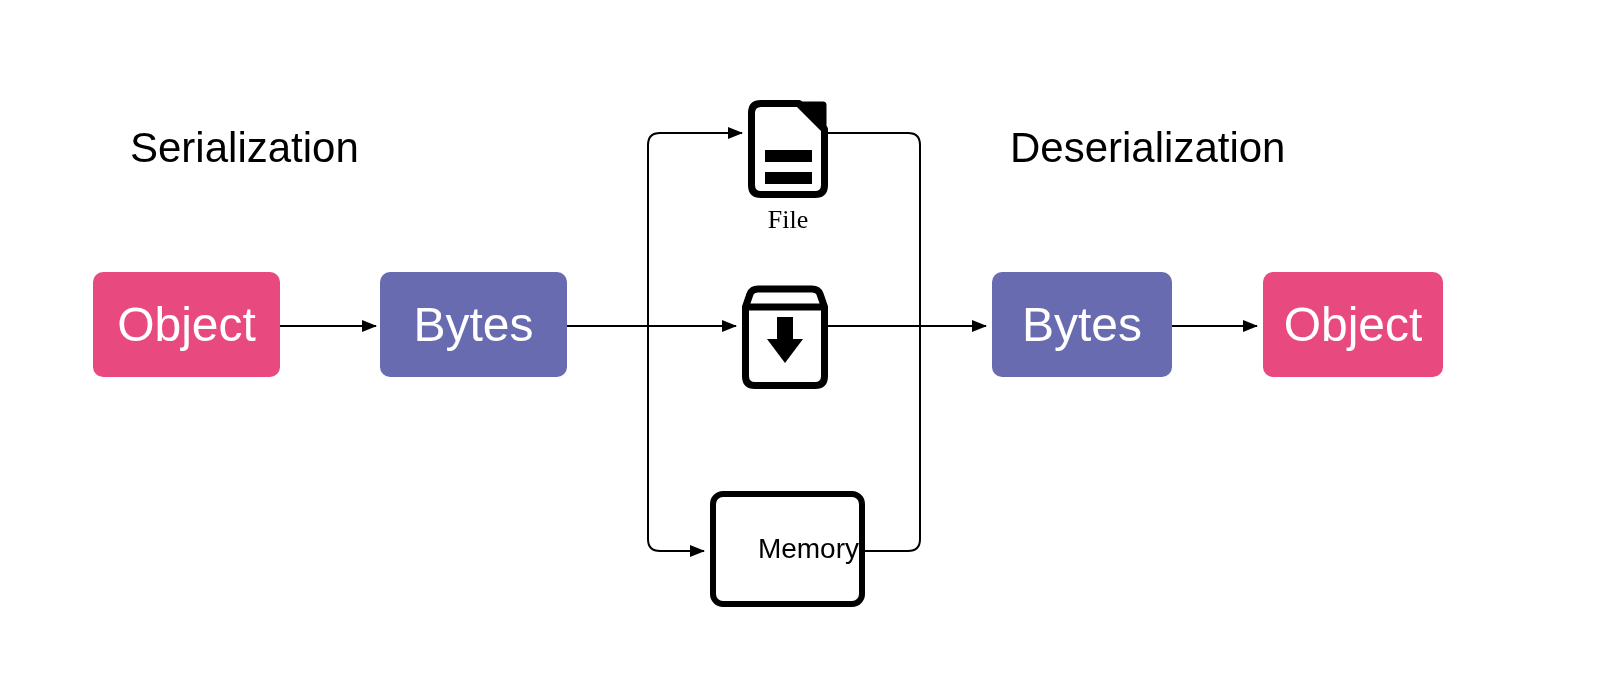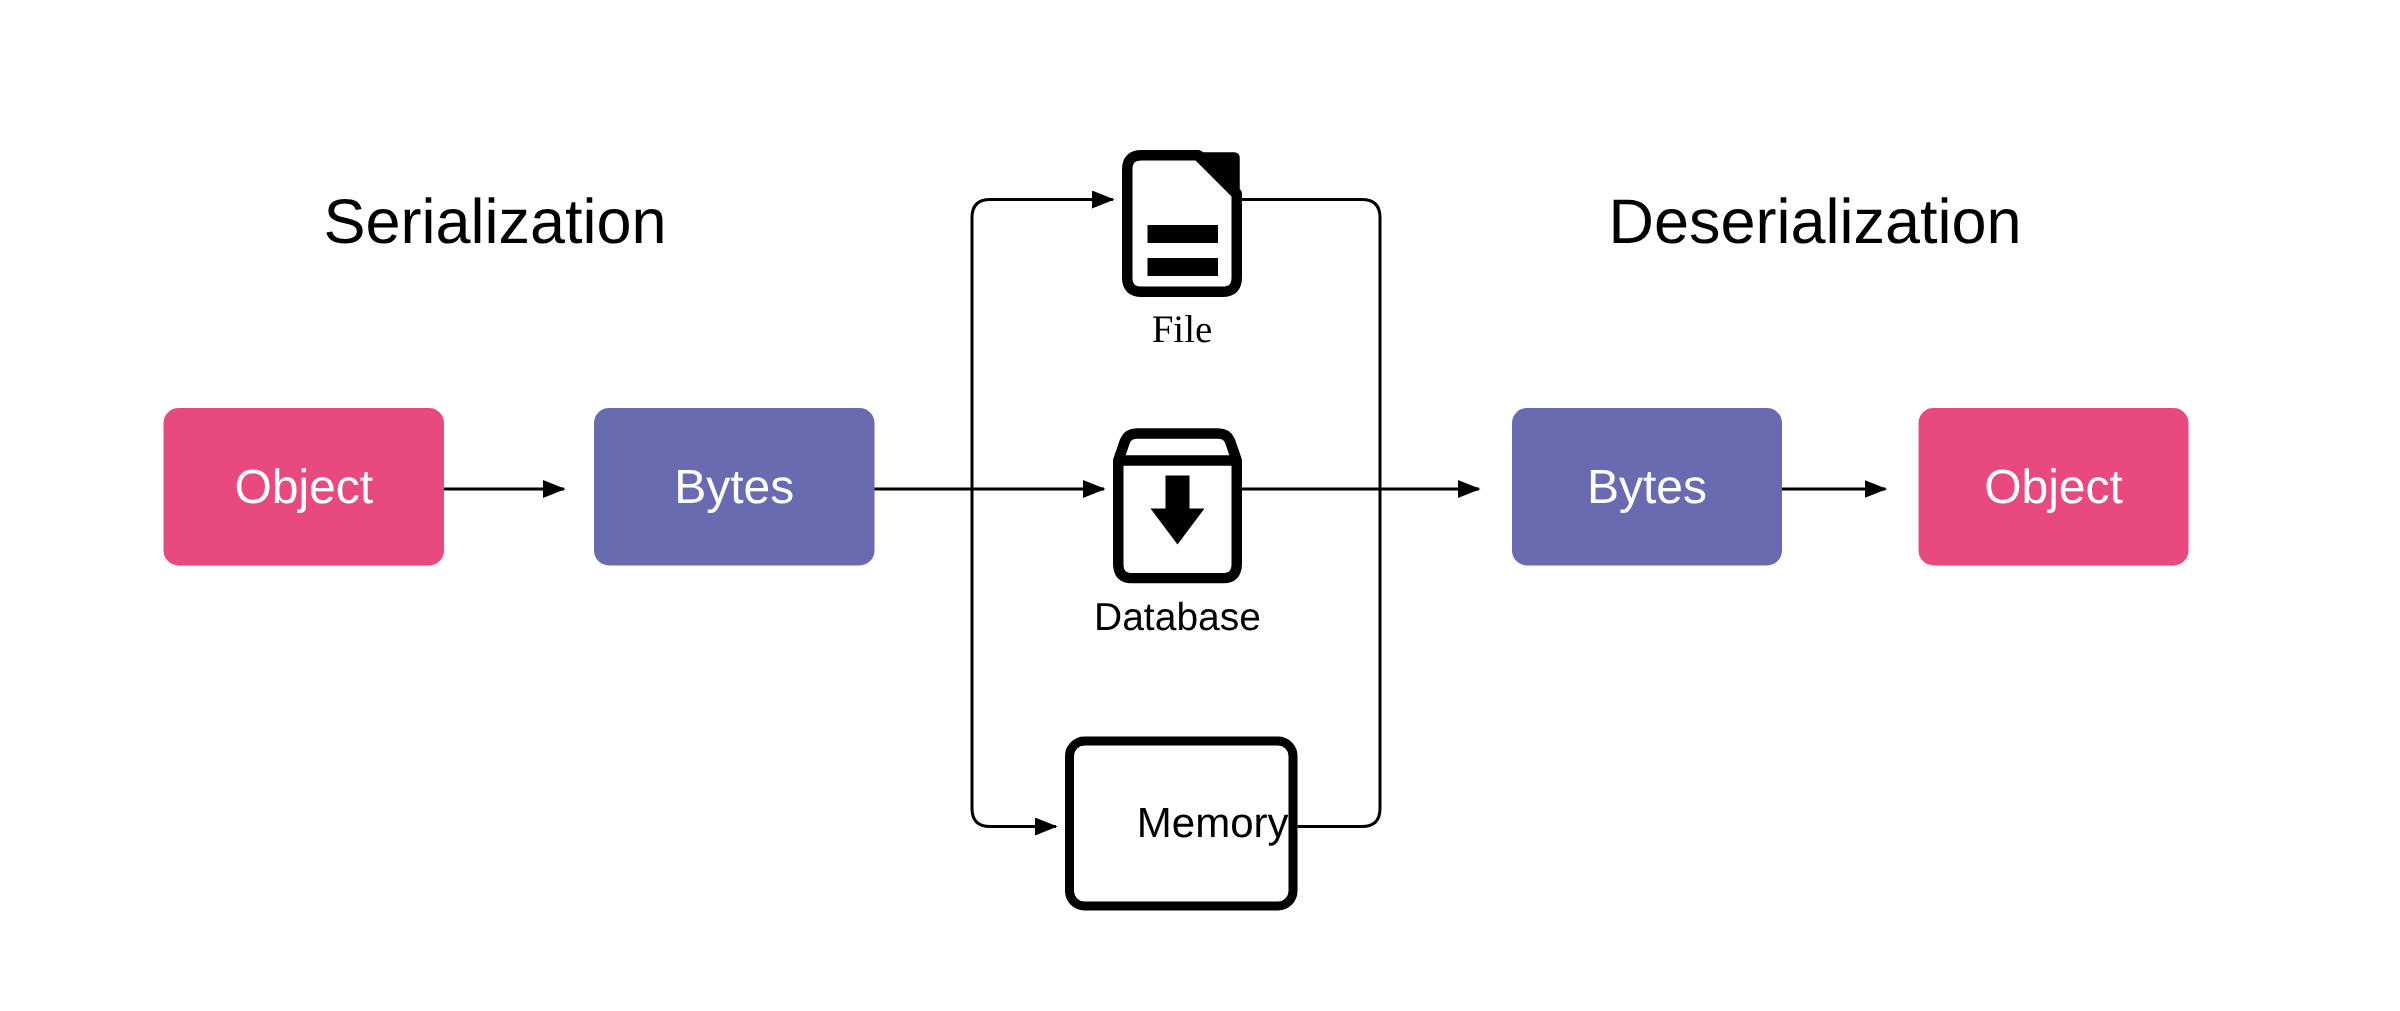--- a/index.html
+++ b/index.html
@@ -10,28 +10,28 @@
     --line:#000000;
     --icon-stroke:#000000;
     --canvas-bg:#FFFFFF;
   }
   html,body{margin:0;padding:0;background:var(--canvas-bg);}
   .canvas{
     position:relative;width:1600px;height:674px;background:var(--canvas-bg);
     font-family:"Liberation Sans",sans-serif;overflow:hidden;
   }
   .title{
-    position:absolute;width:400px;text-align:center;
+    position:absolute;width:400px;
     font-size:42px;color:var(--label-text);white-space:nowrap;
   }
   .title.left{left:130px;top:124px;}
   .title.right{left:1010px;top:124px;}
   .node{
     position:absolute;display:flex;align-items:center;justify-content:center;
-    border-radius:10px;color:var(--node-text);font-size:32px;margin-left:16px;
+    border-radius:10px;color:var(--node-text);font-size:48px;
   }
   .node.object{background:var(--object-fill);}
   .node.bytes{background:var(--bytes-fill);}
   .node.object-left {left:93px;  top:272px; width:187px; height:105px;}
   .node.bytes-left  {left:380px; top:272px; width:187px; height:105px;}
   .node.bytes-right {left:992px; top:272px; width:180px; height:105px;}
   .node.object-right{left:1263px;top:272px; width:180px; height:105px;}
   .memory-box{
     position:absolute;left:710px;top:491px;width:155px;height:116px;
     box-sizing:border-box;border:6px solid var(--icon-stroke);border-radius:13px;
@@ -98,19 +98,18 @@
     <rect class="icon-fill" x="17" y="72" width="47" height="12"></rect>
   </svg>
   <div class="icon-label file-label">File</div>
 
   <svg class="icon database-icon" width="86" height="104" viewBox="0 0 86 104" aria-hidden="true">
     <path class="icon-outline" d="M 16 4 Q 10 4 8 9 L 3.5 22 V 91 Q 3.5 100.5 13 100.5 H 73 Q 82.5 100.5 82.5 91 V 22 L 78 9 Q 76 4 70 4 Z"></path>
     <line x1="3.5" y1="22" x2="82.5" y2="22" stroke="var(--icon-stroke)" stroke-width="7"></line>
     <rect class="icon-fill" x="35" y="32" width="16" height="24"></rect>
     <path class="icon-fill" d="M 25 54 H 61 L 43 78 Z"></path>
   </svg>
-  <div class="icon-label database-label">Database</div>
 
   <div class="memory-box">
     <span>Memory</span>
   </div>
 
 </div>
 
 </body></html>

